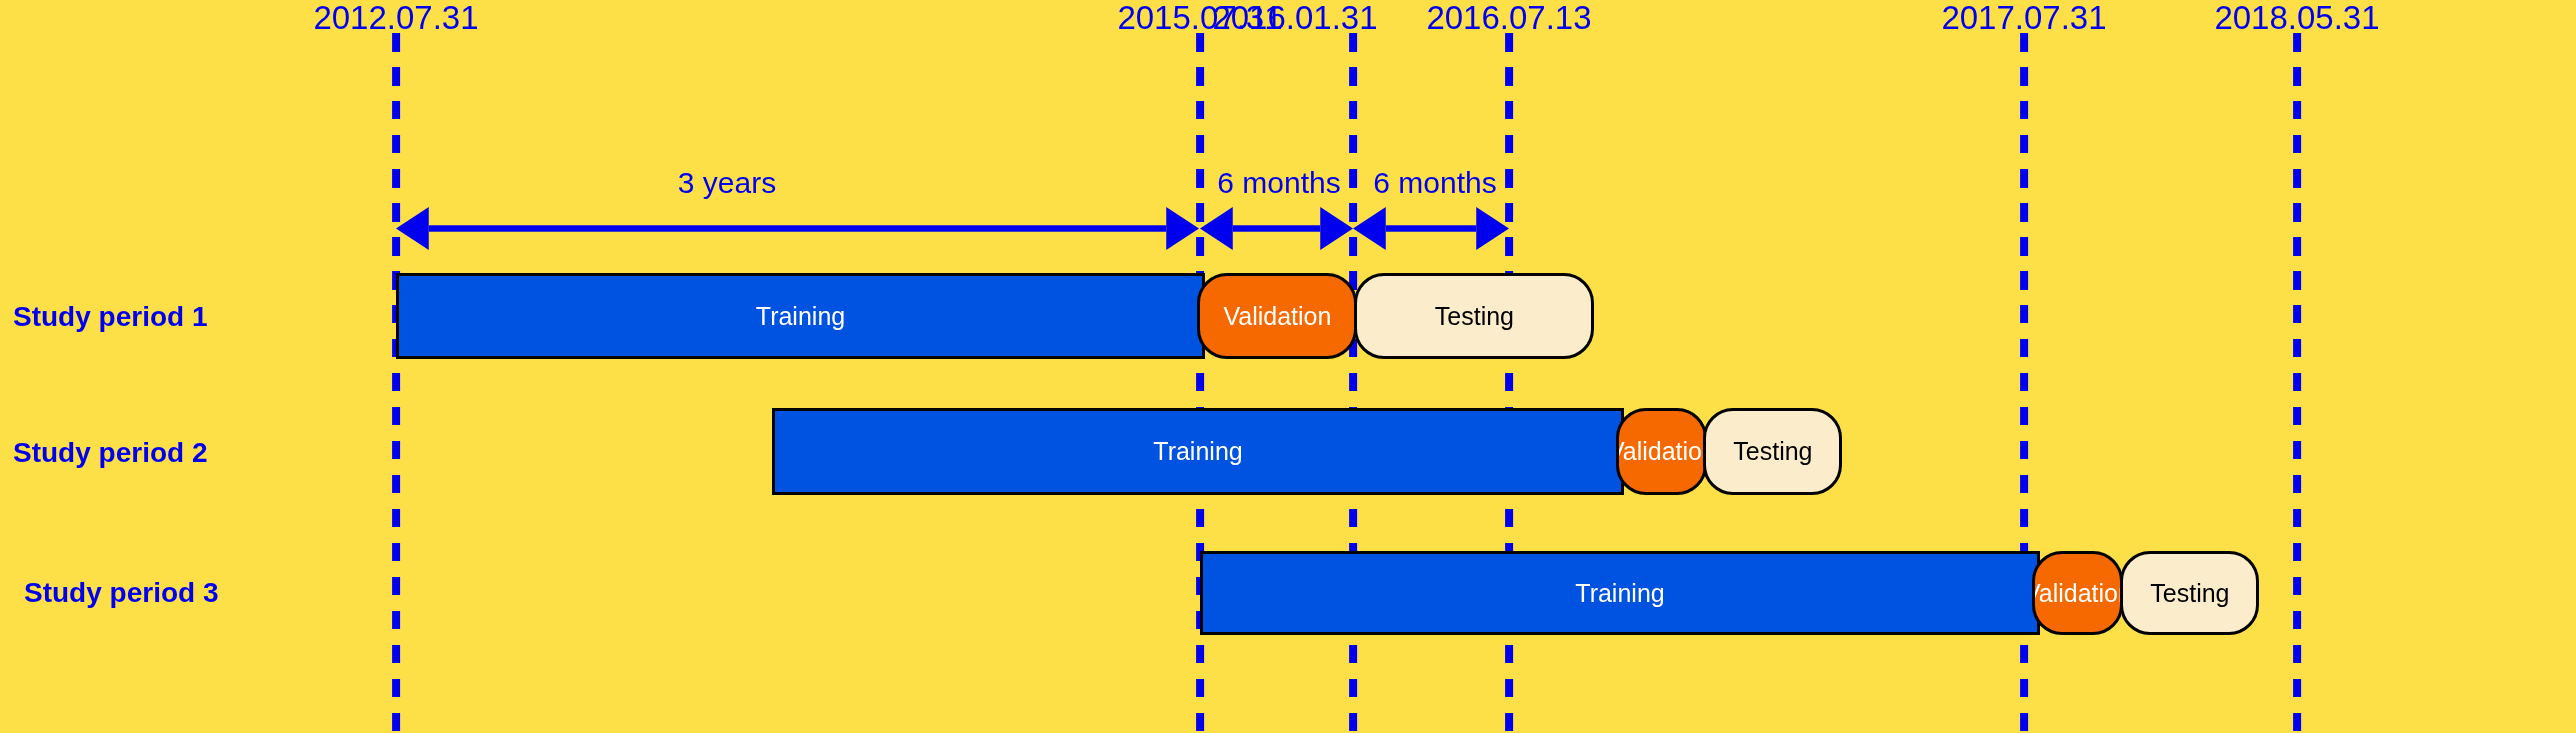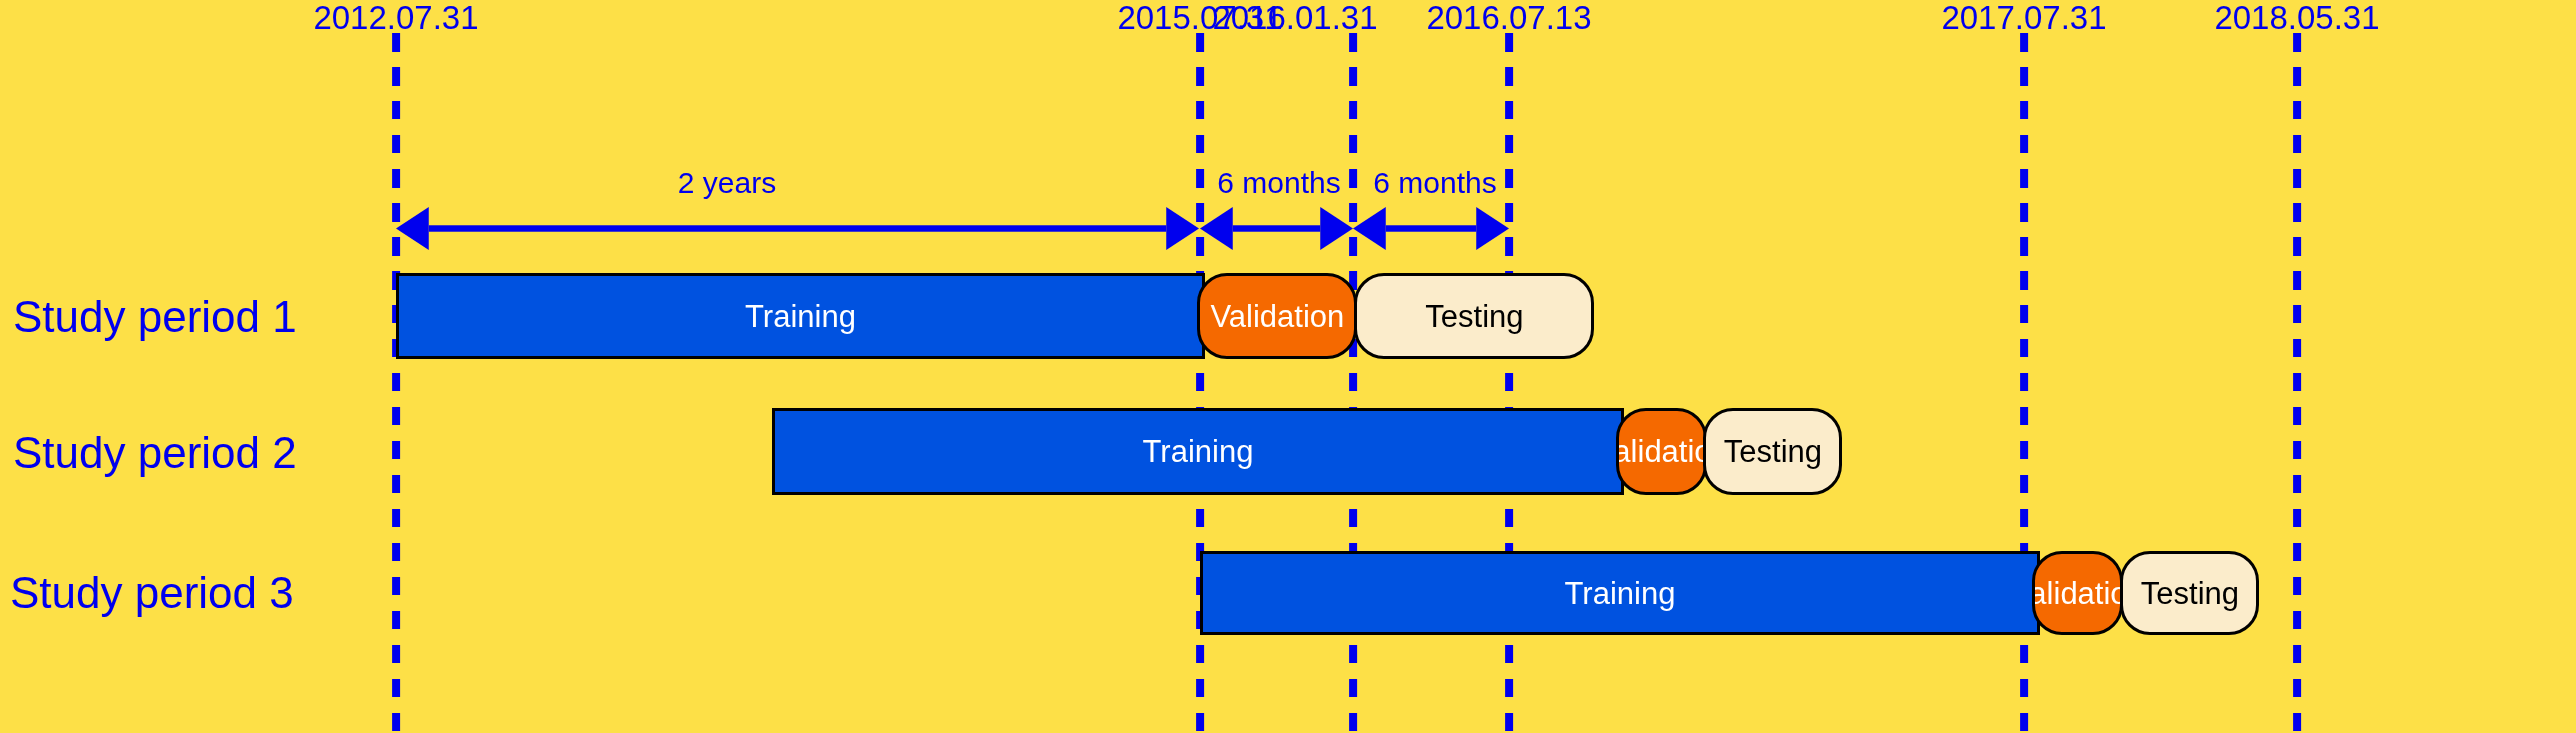--- a/index.html
+++ b/index.html
@@ -29,30 +29,31 @@
     position:absolute;color:#0000ee;
     font-size:30px;line-height:30px;white-space:nowrap;
     transform:translateX(-50%);
   }
   .span-arrow{position:absolute;height:43px;transform:translateX(0);}
   .span-arrow svg{display:block;width:100%;height:100%;overflow:visible;}
 
   
   .row-label{
     position:absolute;color:#0000ee;
-    font-size:44px;line-height:35px;white-space:nowrap;
+    font-size:28px;line-height:35px;white-space:nowrap;
     transform:translateY(-50%);
+    font-weight:bold;
   }
 
   
   .seg{
     position:absolute;box-sizing:border-box;
     border:3.6px solid #000000;
     display:flex;align-items:center;justify-content:center;
-    font-size:31px;line-height:31px;white-space:nowrap;
+    font-size:25px;line-height:31px;white-space:nowrap;
     overflow:hidden;
   }
   .seg.training{background:#0052e0;color:#ffffff;}
   .seg.validation{background:#f56900;color:#ffffff;}
   .seg.testing{background:#fbeccb;color:#000000;}
   .seg + .seg{margin-left:-3.6px;border-radius:30px;}
 </style>
 </head>
 <body>
 
@@ -68,21 +69,21 @@
     </div>
   <div id="dates-layer">
       <div class="date-label" style="left: 396px;">2012.07.31</div>
       <div class="date-label" style="left: 1200px;">2015.07.31</div>
       <div class="date-label" style="left: 1287px; margin-left: 8px;">2016.01.31</div>
       <div class="date-label" style="left: 1509px;">2016.07.13</div>
       <div class="date-label" style="left: 2024px;">2017.07.31</div>
       <div class="date-label" style="left: 2297px;">2018.05.31</div>
     </div>
   <div id="spans-layer">
-      <div class="span-label" style="left: 727px; top: 168px;">2 years</div>
+      <div class="span-label" style="left: 727px; top: 168px;">3 years</div>
       <div class="span-arrow" style="left: 396px; top: 207px; width: 803px;">
         <svg viewBox="0 0 1127 60" preserveAspectRatio="none">
           <rect x="46" y="25.5" width="1035" height="9" fill="#0000ee"></rect>
           <polygon points="0,30 46,0 46,60" fill="#0000ee"></polygon>
           <polygon points="1127,30 1081,0 1081,60" fill="#0000ee"></polygon>
         </svg>
       </div>
       <div class="span-label" style="left: 1279px; top: 168px;">6 months</div>
       <div class="span-arrow" style="left: 1200px; top: 207px; width: 153px;">
         <svg viewBox="0 0 215 60" preserveAspectRatio="none">
@@ -102,20 +103,20 @@
     </div>
   <div id="rows-layer">
       <div class="row-label" style="left: 13px; top: 316px;">Study period 1</div>
       <div class="seg training" style="left: 396px; top: 273px; width: 809px; height: 86px;">Training</div>
       <div class="seg validation" style="left: 1201px; top: 273px; width: 160px; height: 86px;">Validation</div>
       <div class="seg testing" style="left: 1358px; top: 273px; width: 240px; height: 86px;">Testing</div>
       <div class="row-label" style="left: 13px; top: 452px;">Study period 2</div>
       <div class="seg training" style="left: 772px; top: 408px; width: 852px; height: 87px;">Training</div>
       <div class="seg validation" style="left: 1620px; top: 408px; width: 91px; height: 87px;">Validation</div>
       <div class="seg testing" style="left: 1707px; top: 408px; width: 139px; height: 87px;">Testing</div>
-      <div class="row-label" style="left: 10px; top: 592px;">Study period 3</div>
+      <div class="row-label" style="left: 24px; top: 592px;">Study period 3</div>
       <div class="seg training" style="left: 1200px; top: 551px; width: 840px; height: 84px;">Training</div>
       <div class="seg validation" style="left: 2036px; top: 551px; width: 91px; height: 84px;">Validation</div>
       <div class="seg testing" style="left: 2124px; top: 551px; width: 139px; height: 84px;">Testing</div>
     </div>
 
 </div>
 
 
 </body></html>

